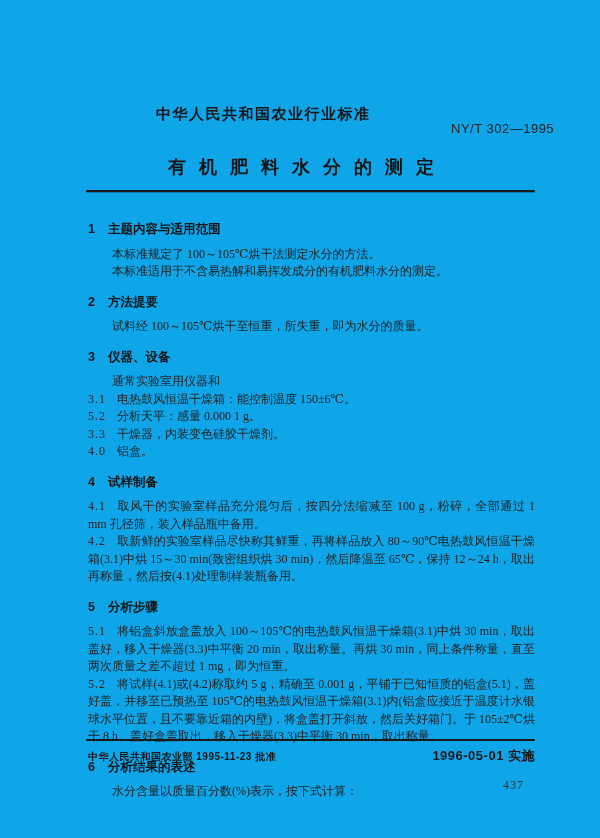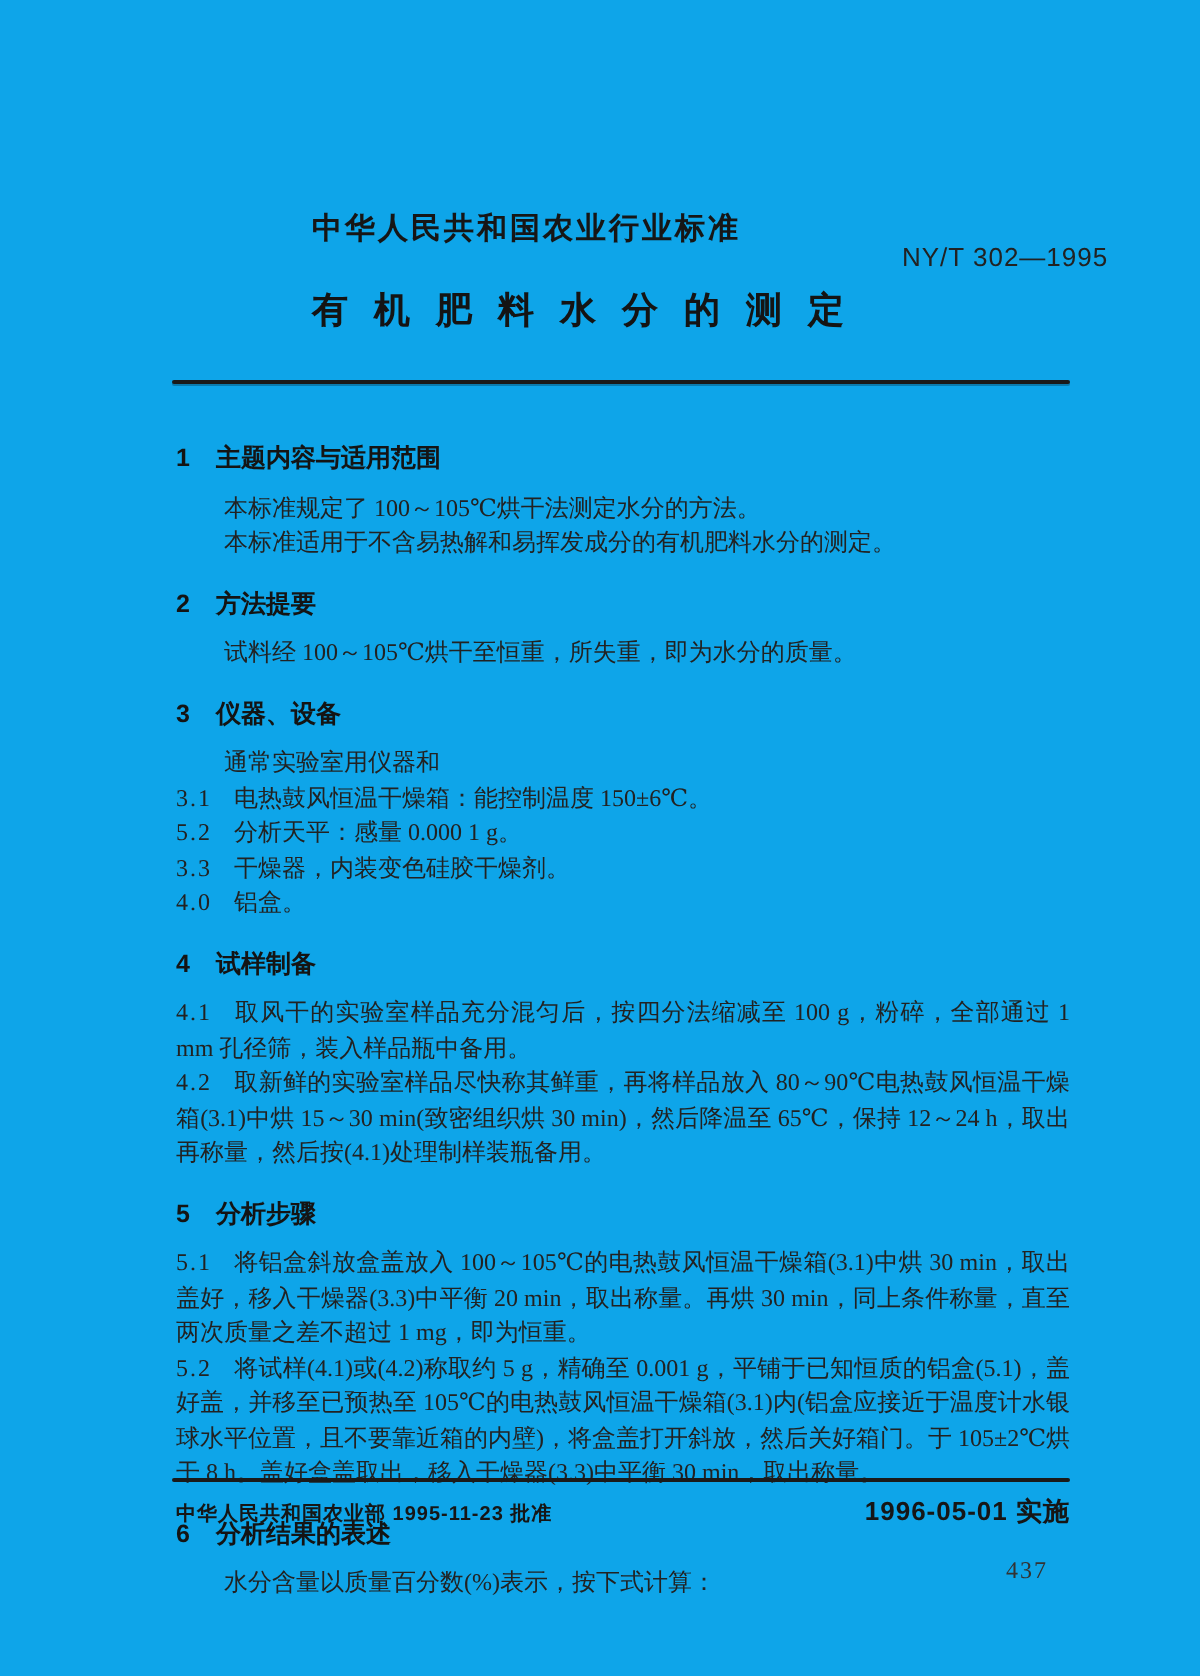--- a/index.html
+++ b/index.html
@@ -23,21 +23,21 @@
     font-weight:bold;font-size:15px;letter-spacing:1.5px;
     color:#161616;
   }
   .std-number{
     position:absolute;top:121px;left:451px;
     font-family:"Liberation Sans","DejaVu Sans",sans-serif;
     font-weight:normal;font-size:13px;letter-spacing:0.5px;
     color:#222;
   }
   .doc-title{
-    position:absolute;top:143px;left:156px;margin:0;
+    position:absolute;top:143px;left:156px;margin:12px;
     font-family:"Liberation Sans","DejaVu Sans",sans-serif;
     font-weight:bold;font-size:18px;letter-spacing:13px;
     color:#141414;white-space:nowrap;
   }
   .rule{
     position:absolute;left:86px;width:449px;height:2px;
     background:#1a1a1a;border-radius:1px;
   }
   .rule-top{top:190px;box-shadow:0 1px 0 rgba(0,0,0,.25);}
   .rule-bottom{top:739px;}

